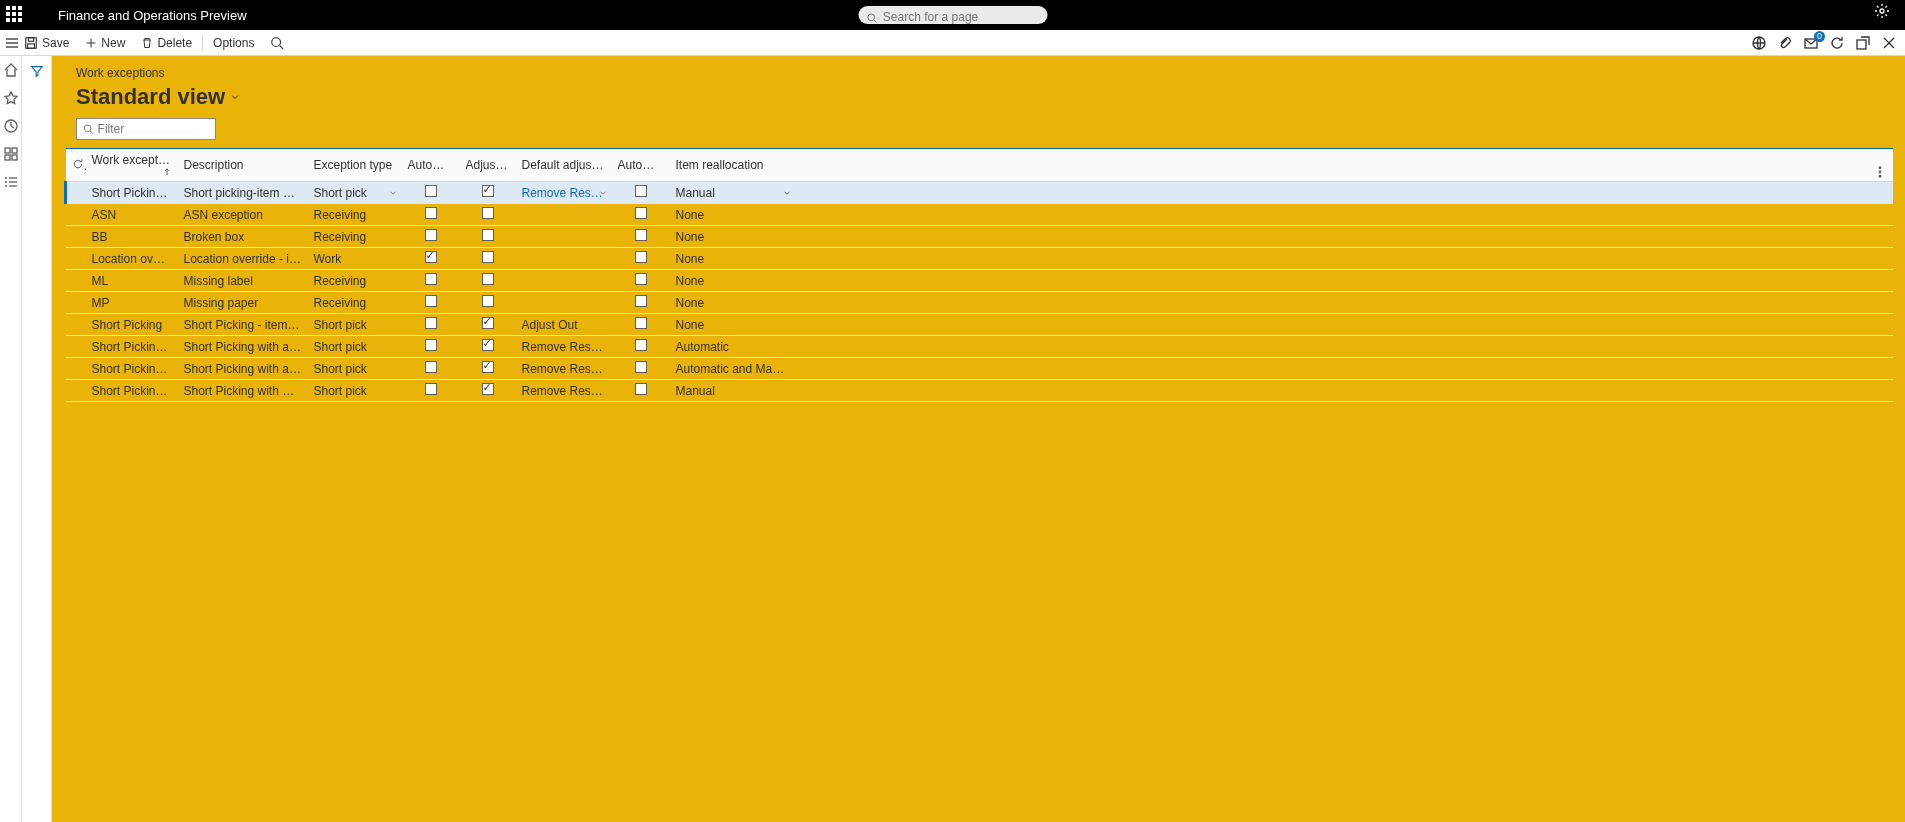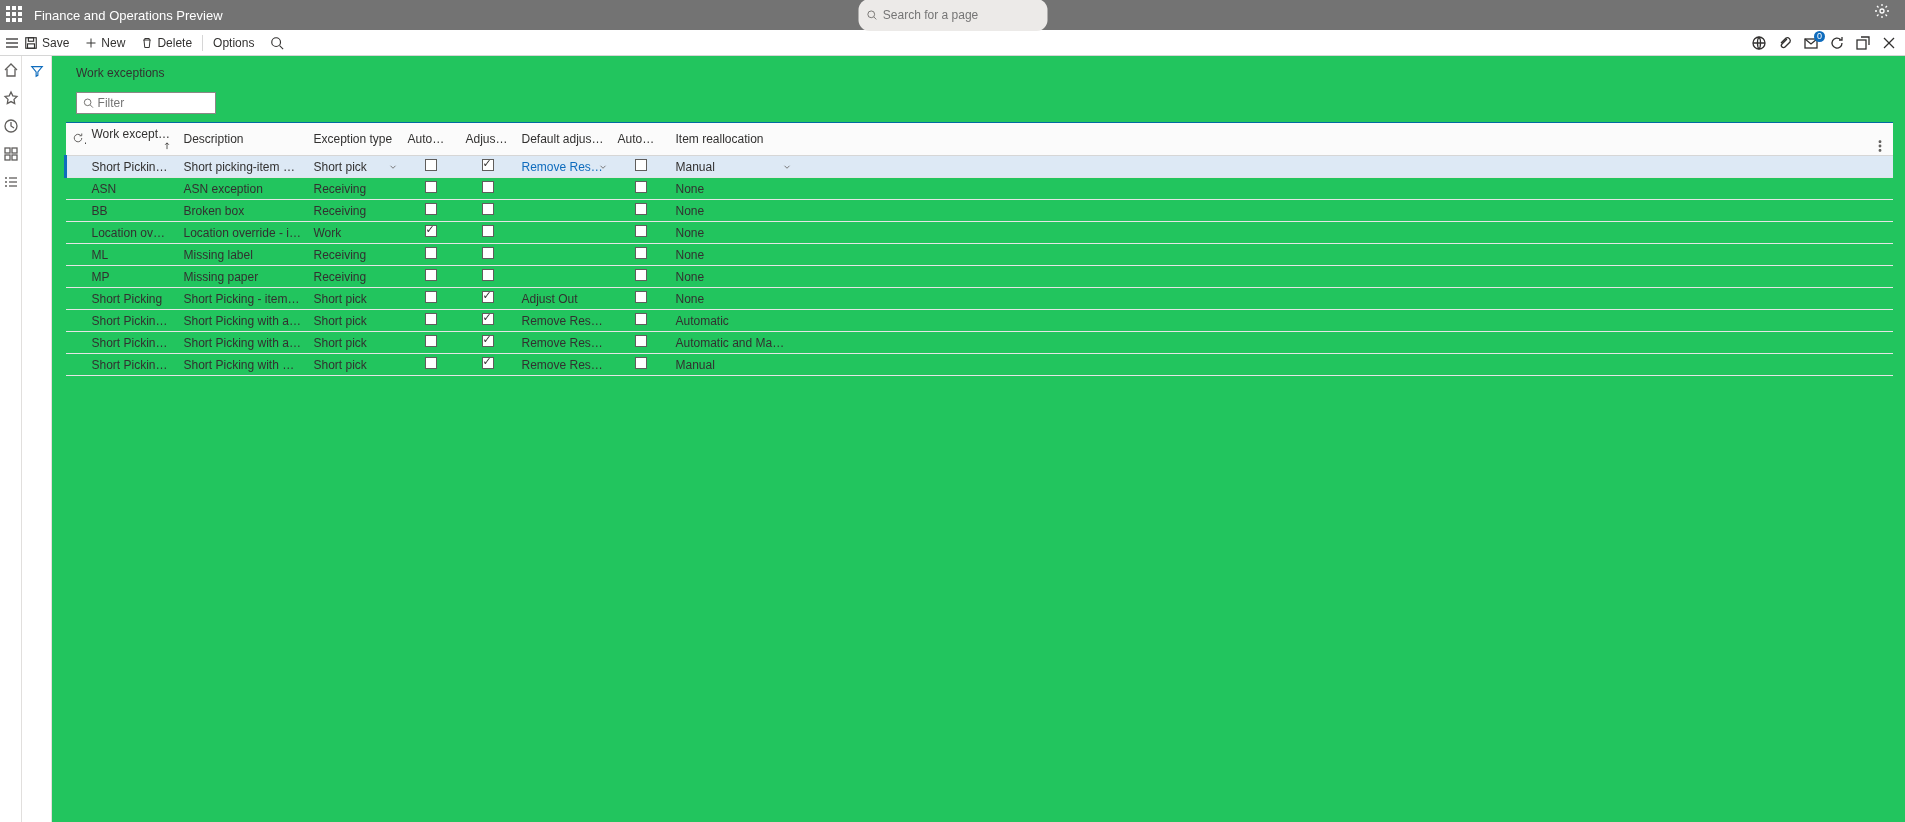--- a/index.html
+++ b/index.html
@@ -1,23 +1,23 @@
 <!DOCTYPE html>
 <html><head>
 <meta charset="utf-8">
 <style>
 * { margin:0; padding:0; box-sizing:border-box; font-family:"Segoe UI",Arial,sans-serif; }
 body { background:#fff; font-size:12px; color:#323130; overflow:hidden; height:822px; width:1905px; }
 
 
-.topbar { background:#737373; height:30px; display:flex; align-items:center; color:#fff; padding:0 6px; }
+.topbar { background:#000000; height:30px; display:flex; align-items:center; color:#fff; padding:0 6px;gap:24px; }
 .waffle { width:18px; height:18px; display:grid; grid-template-columns:repeat(3,4px); grid-template-rows:repeat(3,4px); gap:2px; margin-right:10px; cursor:pointer; }
 .waffle span { background:#fff; }
 .app-title { font-size:13px; flex:0 0 auto; }
-.searchbox { flex:0 0 294px; margin:0 auto; height:32px; background:#eceae8; border-radius:11px; display:flex; align-items:center; padding:0 8px; color:#6c6a68; }
+.searchbox { flex:0 0 294px; margin:0 auto; height:18px; background:#eceae8; border-radius:11px; display:flex; align-items:flex-end; padding:0 8px; color:#6c6a68; }
 .searchbox input { border:none; background:transparent; font-size:12px; width:100%; outline:none; color:#323130; }
 .search-icon-sm { width:12px; height:12px; margin-right:6px; }
 .top-right { display:flex; align-items:center; gap:14px; margin-left:auto;flex-direction:column; }
 .top-right .lbl { font-size:12px; }
 .top-icon { width:16px; height:16px; cursor:pointer; display:flex; align-items:center; justify-content:center; }
 .avatar { width:22px; height:22px; background:#e0dfdd; color:#555; border-radius:50%; display:flex; align-items:center; justify-content:center; font-size:10px; font-weight:600; }
 
 
 .actionbar { height:26px; border-bottom:1px solid #d6d6d6; display:flex; align-items:center; padding-left:16px; background:#fff; }
 .ham { position:absolute; left:4px; top:35px; width:16px; height:16px; cursor:pointer; }
@@ -29,21 +29,21 @@
 
 
 .rail { position:absolute; left:0; top:56px; width:22px; display:flex; flex-direction:column; align-items:center; gap:12px; padding-top:6px; border-right:1px solid #e1dfdd; height:calc(100% - 56px); background:#fff; }
 .rail-icon { width:16px; height:16px; cursor:pointer; color:#605e5c; }
 
 
 .filtercol { position:absolute; left:22px; top:56px; width:30px; height:calc(100% - 56px); border-right:1px solid #e1dfdd; display:flex; justify-content:center; padding-top:8px; }
 .filtercol svg { width:14px; height:14px; color:#0f6cbd; }
 
 
-.main { position:absolute; left:52px; top:56px; right:0; bottom:0; padding:8px 12px; background:#22c55e; }
+.main { position:absolute; left:52px; top:56px; right:0; bottom:0; padding:8px 12px; background:#eab308; }
 .breadcrumb { font-size:12px; color:#323130; padding:2px 0 4px 12px; }
 .viewtitle { font-size:22px; font-weight:600; padding-left:12px; display:flex; align-items:center; gap:4px; }
 .viewtitle svg { width:12px; height:12px; }
 .filterbox { margin:8px 0 8px 12px; width:140px; height:22px; border:1px solid #8a8886; background:#fff; display:flex; align-items:center; padding:0 6px; }
 .filterbox input { border:none; outline:none; font-size:12px; width:100%; }
 
 
 .grid { margin-top:4px; }
 .grid table { border-collapse:collapse; width:100%; table-layout:fixed; }
 .grid-wrap { overflow:auto; }
@@ -220,20 +220,26 @@
 </div>
 
 <div class="filtercol">
   <svg viewBox="0 0 16 16">
       <path d="M2 3h12l-5 6v4l-2 1v-5z"></path>
     </svg>
 </div>
 
 <div class="main">
   <div class="breadcrumb">Work exceptions</div>
+  <div class="viewtitle">
+    <span>Standard view</span>
+    <svg viewBox="0 0 16 16">
+        <path d="M4 6l4 4 4-4"></path>
+      </svg>
+  </div>
   <div class="filterbox">
     <svg width="12" height="12" viewBox="0 0 16 16" style="margin-right:4px;color:#605e5c">
         <circle cx="7" cy="7" r="5"></circle>
         <line x1="11" y1="11" x2="15" y2="15"></line>
       </svg>
     <input placeholder="Filter" style="">
   </div>
 
   <div class="grid">
     <div class="grid-wrap">

